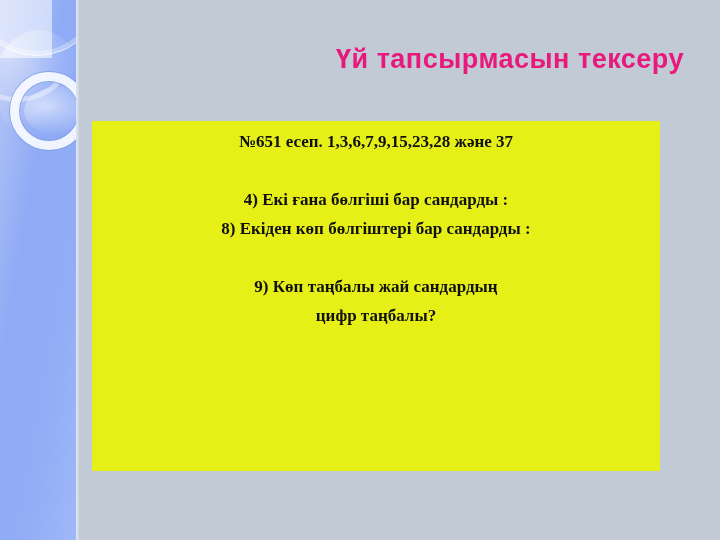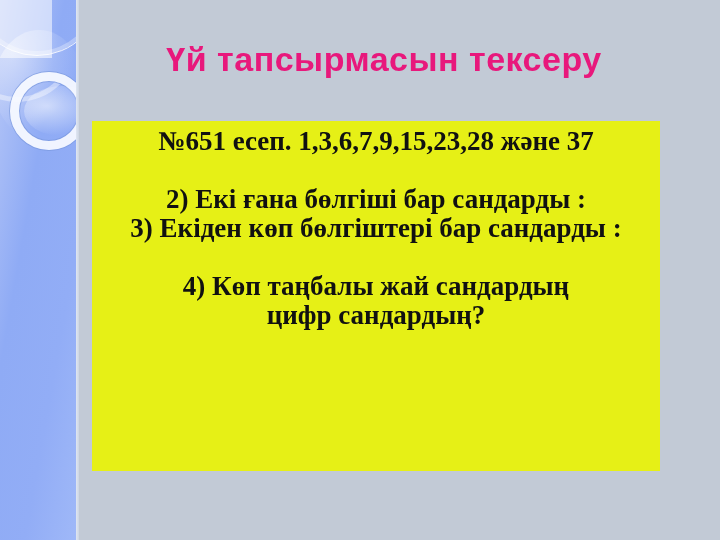--- a/index.html
+++ b/index.html
@@ -100,44 +100,44 @@
     height: 540px;
     background: linear-gradient(to right, #dfe6f2, #cdd5e2);
   }
 
   
   #title {
     position: absolute;
     left: 84px;
     top: 42px;
     width: 600px;
-    text-align: center;
+    text-align: right;
     font-family: "Liberation Sans", sans-serif;
     font-weight: bold;
-    font-size: 34px;
+    font-size: 27px;
     line-height: 34px;
     color: #e8187c;
     letter-spacing: 0.5px;
     white-space: nowrap;
   }
 
   
   #content-box {
     position: absolute;
     left: 92px;
     top: 121px;
     width: 568px;
     height: 350px;
     background: #e6f016;
     box-sizing: border-box;
     padding: 6px 10px 0 10px;
     text-align: center;
     font-family: "Liberation Serif", serif;
     font-weight: bold;
-    font-size: 27px;
+    font-size: 17px;
     line-height: 29px;
     color: #111111;
   }
   #content-box .line {
     display: block;
     white-space: nowrap;
   }
   #content-box .spacer {
     display: block;
     height: 29px;
@@ -158,22 +158,22 @@
   </div>
   <div id="band-divider"></div>
 
   <div id="title">Үй тапсырмасын тексеру</div>
 
   <div id="content-box">
     <span class="line">№651 есеп. 1,3,6,7,9,15,23,28 және 37</span>
 
     <span class="spacer"></span>
 
-    <span class="line">2)  Екі ғана бөлгіші  бар  сандарды :</span>
-    <span class="line">3)  Екіден  көп  бөлгіштері  бар сандарды :</span>
+    <span class="line">4)  Екі ғана бөлгіші  бар  сандарды :</span>
+    <span class="line">8)  Екіден  көп  бөлгіштері  бар сандарды :</span>
 
     <span class="spacer"></span>
 
-    <span class="line">4)  Көп  таңбалы жай  сандардың</span>
-    <span class="line">цифр  сандардың?</span>
+    <span class="line">9)  Көп  таңбалы жай  сандардың</span>
+    <span class="line">цифр  таңбалы?</span>
   </div>
 
 </div>
 
 </body></html>

